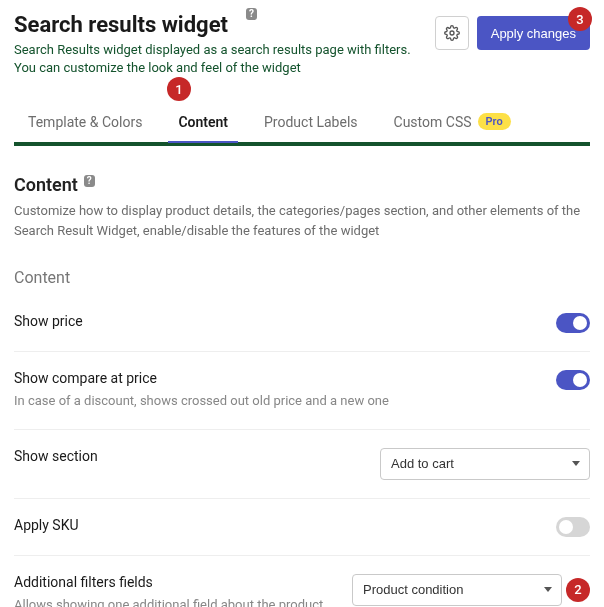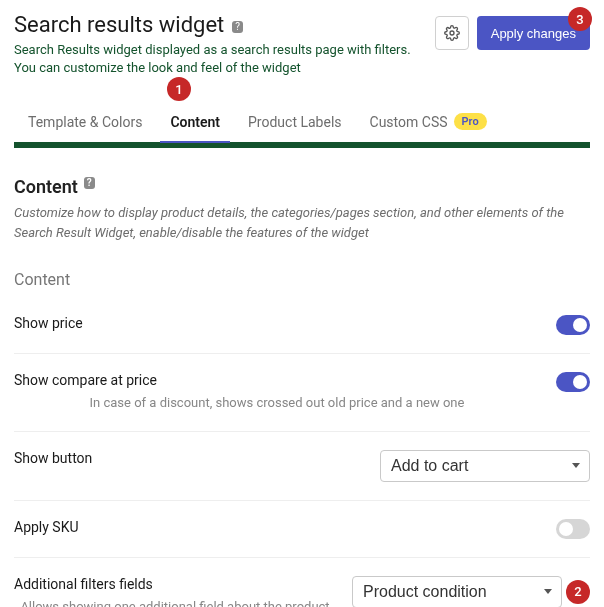--- a/index.html
+++ b/index.html
@@ -13,25 +13,25 @@
   }
   .header-row {
     display: flex;
     align-items: flex-start;
     justify-content: space-between;
     position: relative;
   }
   .header-text { flex: 1; }
   .page-title {
     font-size: 22px;
-    font-weight: 400;
+    font-weight: 700;
     color: #1a1a1a;
     display: flex;
-    align-items: flex-end;
-    gap: 8px;
+    align-items: flex-start;
+    gap: 18px;
   }
   .title-badge {
     font-size: 10px;
     background: #8a8a8a;
     color: #fff;
     border-radius: 3px;
     padding: 1px 3px;
     line-height: 1;
     position: relative;
     top: -4px;
@@ -67,22 +67,22 @@
     color: #fff;
     border: none;
     border-radius: 4px;
     height: 34px;
     padding: 0 14px;
     font-size: 13px;
     cursor: pointer;
   }
   .tabs {
     display: flex;
-    gap: 24px;
-    border-bottom: 6px solid #14532d;
+    gap: 32px;
+    border-bottom: 4px solid #14532d;
     margin-top: 24px;
     padding: 0 12px;
     position: relative;
   }
   .tab {
     padding: 12px 2px;
     font-size: 14px;
     color: #6d6d6d;
     cursor: pointer;
     position: relative;
@@ -119,21 +119,20 @@
     font-weight: 600;
     display: flex;
     align-items: center;
     gap: 6px;
   }
   .section-desc {
     color: #6d6d6d;
     font-size: 13px;
     margin-top: 6px;
     line-height: 1.5;
-    font-style: italic;
   }
   .subsection-title {
     color: #767676;
     font-size: 16px;
     font-weight: 400;
     margin-top: 28px;
   }
   .setting-row {
     display: flex;
     justify-content: space-between;
@@ -148,21 +147,20 @@
   .setting-label {
     font-size: 14px;
     color: #1a1a1a;
     font-weight: 400;
   }
   .setting-help {
     color: #878787;
     font-size: 13px;
     margin-top: 6px;
     line-height: 1.4;
-    text-align: center;
   }
   .toggle {
     width: 34px;
     height: 20px;
     border-radius: 10px;
     position: relative;
     cursor: pointer;
     flex-shrink: 0;
   }
   .toggle.on { background: #4b55c4; }
@@ -181,21 +179,21 @@
     position: relative;
     width: 210px;
   }
   select {
     width: 100%;
     height: 32px;
     padding: 0 28px 0 10px;
     border: 1px solid #c9c9c9;
     border-radius: 4px;
     background: #fff;
-    font-size: 16px;
+    font-size: 13px;
     color: #333;
     appearance: none;
     cursor: pointer;
   }
   .select-wrap::after {
     content: "";
     position: absolute;
     right: 10px;
     top: 13px;
     width: 0;
@@ -281,21 +279,21 @@
       <div class="setting-label">Show compare at price</div>
       <div class="setting-help">In case of a discount, shows crossed out old price and a new one</div>
     </div>
     <div class="toggle on">
         <div class="knob"></div>
       </div>
   </div>
 
   <div class="setting-row">
     <div class="setting-left">
-      <div class="setting-label">Show button</div>
+      <div class="setting-label">Show section</div>
     </div>
     <div class="select-wrap">
       <select>
         <option>Add to cart</option>
       </select>
     </div>
   </div>
 
   <div class="setting-row">
     <div class="setting-left">

